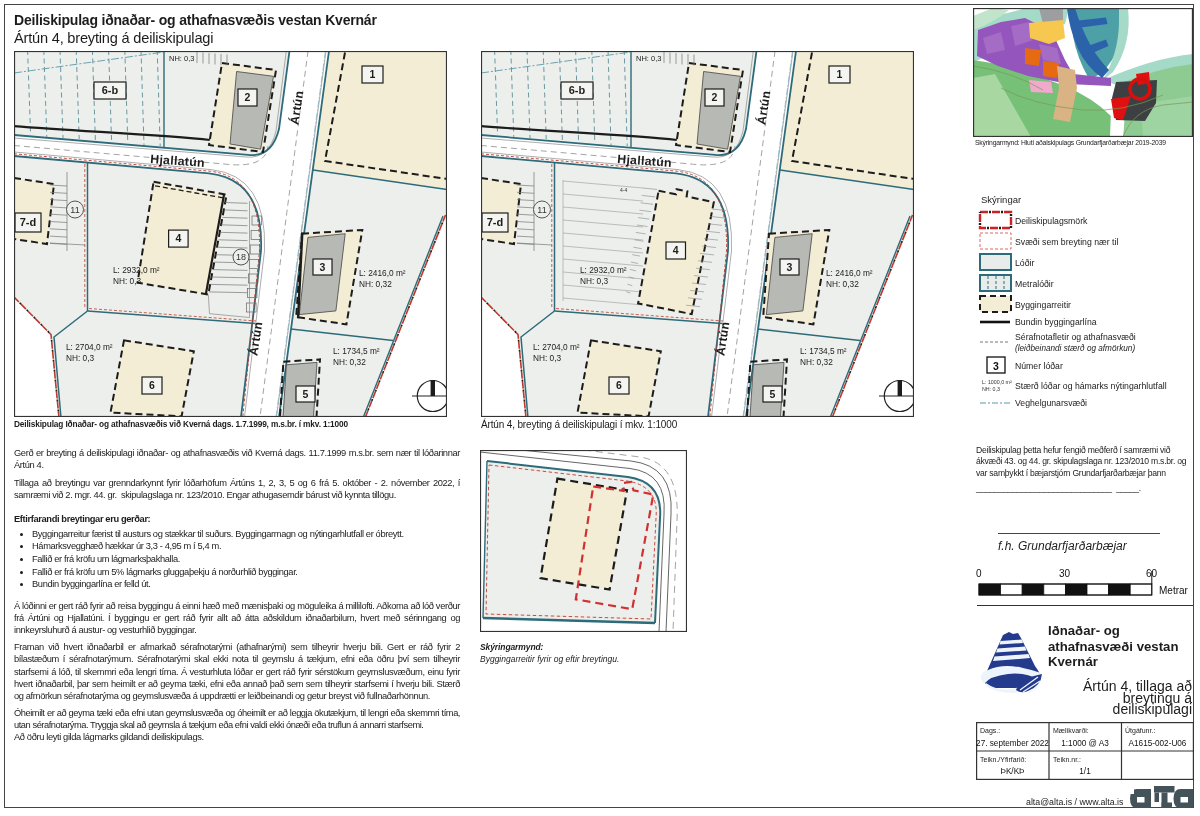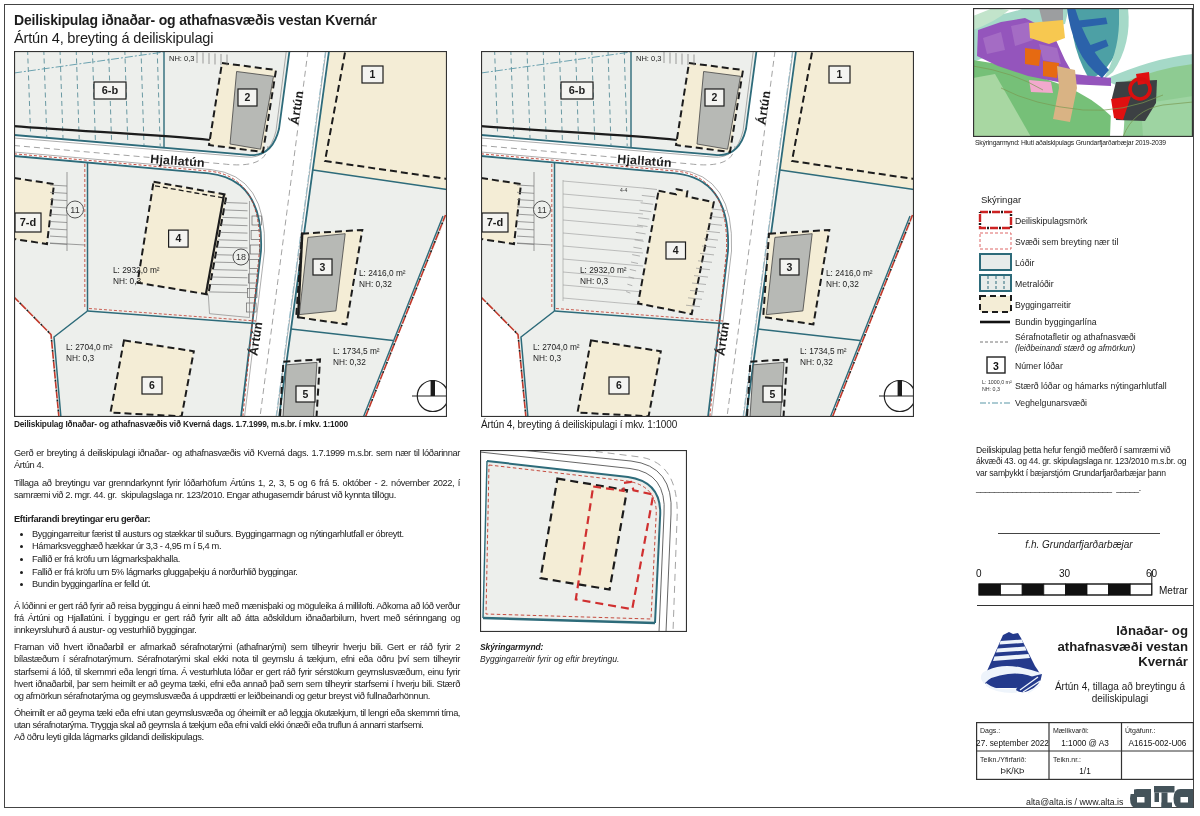--- a/index.html
+++ b/index.html
@@ -308,21 +308,21 @@
     </g>
 
 <rect x="0.5" y="0.5" width="432" height="365" fill="none" stroke="#333" stroke-width="1.2"></rect>
 </svg>
 
 <div class="abs" style="left:14px;top:419px;font-size:8.3px;letter-spacing:-0.15px;font-weight:bold">Deiliskipulag Iðnaðar- og athafnasvæðis við Kverná dags. 1.7.1999, m.s.br. í mkv. 1:1000</div>
 
 <div class="abs" style="left:481px;top:419px;font-size:10px;letter-spacing:-0.15px;font-weight:normal">Ártún 4, breyting á deiliskipulagi í mkv. 1:1000</div>
 
 <div class="abs" style="left:14px;top:446.5px;width:446px;font-size:9.3px;line-height:12.35px;text-align:justify;letter-spacing:-0.37px">
-<p>Gerð er breyting á deiliskipulagi iðnaðar- og athafnasvæðis við Kverná dags. 1.7.1999 m.s.br. sem nær til lóðarinnar Ártún 4.</p>
+<p>Gerð er breyting á deiliskipulagi iðnaðar- og athafnasvæðis við Kverná dags. 11.7.1999 m.s.br. sem nær til lóðarinnar Ártún 4.</p>
 <p style="margin-top:5.5px">Tillaga að breytingu var grenndarkynnt fyrir lóðarhöfum Ártúns 1, 2, 3, 5 og 6 frá 5. október - 2. nóvember 2022, í samræmi við 2. mgr. 44. gr.&nbsp; skipulagslaga nr. 123/2010. Engar athugasemdir bárust við kynnta tillögu.</p>
 <p style="margin-top:11.5px;font-weight:bold">Eftirfarandi breytingar eru gerðar:</p>
 <ul style="margin:2.5px 0 0 18px;line-height:12.65px">
 <li>Byggingarreitur færist til austurs og stækkar til suðurs. Byggingarmagn og nýtingarhlutfall er óbreytt.</li>
 <li>Hámarksvegghæð hækkar úr 3,3 - 4,95 m í 5,4 m.</li>
 <li>Fallið er frá kröfu um lágmarksþakhalla.</li>
 <li>Fallið er frá kröfu um 5% lágmarks gluggaþekju á norðurhlið byggingar.</li>
 <li>Bundin byggingarlína er felld út.</li>
 </ul>
 <p style="margin-top:8.8px">Á lóðinni er gert ráð fyrir að reisa byggingu á einni hæð með mænisþaki og möguleika á millilofti. Aðkoma að lóð verður frá Ártúni og Hjallatúni. Í byggingu er gert ráð fyrir allt að átta aðskildum iðnaðarbilum, hvert með sérinngang og innkeyrsluhurð á austur- og vesturhlið byggingar.</p>
@@ -451,21 +451,21 @@
 <text x="42" y="201" font-size="8.7" fill="#222">Veghelgunarsvæði</text>
 </svg>
 
 <div class="abs" style="left:976px;top:444.5px;width:216px;font-size:8.6px;line-height:11.9px;letter-spacing:-0.25px">
 Deiliskipulag þetta hefur fengið meðferð í samræmi við ákvæði 43. og 44. gr. skipulagslaga nr. 123/2010 m.s.br. og var samþykkt í bæjarstjórn Grundarfjarðarbæjar þann
 <div style="margin-top:3px">______________________________&nbsp;&nbsp;_____.</div>
 </div>
 
 <div class="abs" style="left:998px;top:533px;width:162px;border-top:1px solid #444"></div>
 
-<div class="abs" style="left:998px;top:538.5px;width:162px;font-size:10px;font-style:italic;text-align:center">f.h. Grundarfjarðarbæjar</div>
+<div class="abs" style="left:998px;top:538.5px;width:162px;font-size:12px;font-style:italic;text-align:left">f.h. Grundarfjarðarbæjar</div>
 
 <svg class="abs" style="left:973px;top:563px" width="220" height="40" viewBox="0 0 220 40">
 <text x="3" y="14" font-size="10" fill="#111">0</text>
 <text x="86" y="14" font-size="10" fill="#111">30</text>
 <text x="173" y="14" font-size="10" fill="#111">60</text>
 <g stroke="#111" stroke-width="0.8">
       <rect x="6.0" y="21" width="21.6" height="11" fill="#111"></rect>
       <rect x="27.6" y="21" width="21.6" height="11" fill="#fff"></rect>
       <rect x="49.2" y="21" width="21.6" height="11" fill="#111"></rect>
       <rect x="70.80000000000001" y="21" width="21.6" height="11" fill="#fff"></rect>
@@ -493,22 +493,22 @@
 <g fill="#243a8c">
 <path d="M14,51 Q22,44 30,47 L28,49 Q36,44 46,49 Q38,50 33,49.5 Q28,53 24,50 Q19,53 14,51 Z"></path>
 <path d="M22,55 Q26,53 30,54 L27,57 Q24,57 22,55 Z"></path>
 <path d="M38,60 Q42,48 64,44 Q63,56 50,61 Q43,64 38,60 Z"></path>
 </g>
 <g stroke="#eef4fb" stroke-width="1.3" fill="none">
 <path d="M42,60 L60,47 M45,62 L62,51 M50,63 L62,55"></path>
 </g>
 </svg>
 
-<div class="abs" style="left:1048px;top:623px;width:140px;font-size:13.2px;font-weight:bold;line-height:15.5px;text-align:right">Iðnaðar- og athafnasvæði vestan Kvernár</div>
-<div class="abs" style="left:1048px;top:681px;width:144px;font-size:10px;line-height:11.5px;text-align:center">Ártún 4, tillaga að breytingu á deiliskipulagi</div>
+<div class="abs" style="left:1048px;top:623px;width:140px;font-size:13.2px;font-weight:bold;line-height:15.5px;text-align:left">Iðnaðar- og athafnasvæði vestan Kvernár</div>
+<div class="abs" style="left:1048px;top:681px;width:144px;font-size:14px;line-height:11.5px;text-align:right">Ártún 4, tillaga að breytingu á deiliskipulagi</div>
 
 <svg class="abs" style="left:976px;top:722px" width="218" height="58" viewBox="0 0 218 58">
 <g stroke="#333" stroke-width="1.2" fill="none">
 <rect x="0.6" y="0.6" width="216.8" height="56.8"></rect>
 <line x1="0" y1="29" x2="218" y2="29"></line>
 <line x1="73" y1="0" x2="73" y2="58"></line>
 <line x1="145.5" y1="0" x2="145.5" y2="58"></line>
 </g>
 <g fill="#222" font-size="7">
 <text x="4" y="11">Dags.:</text>

